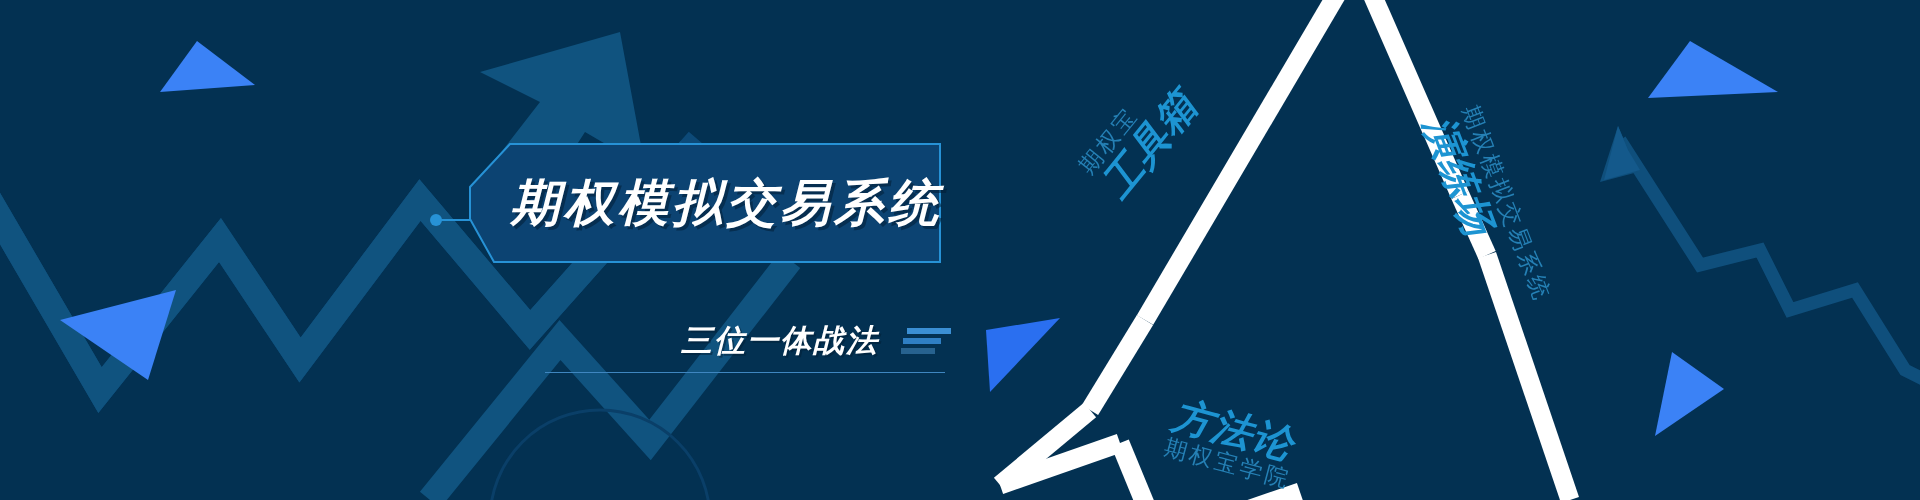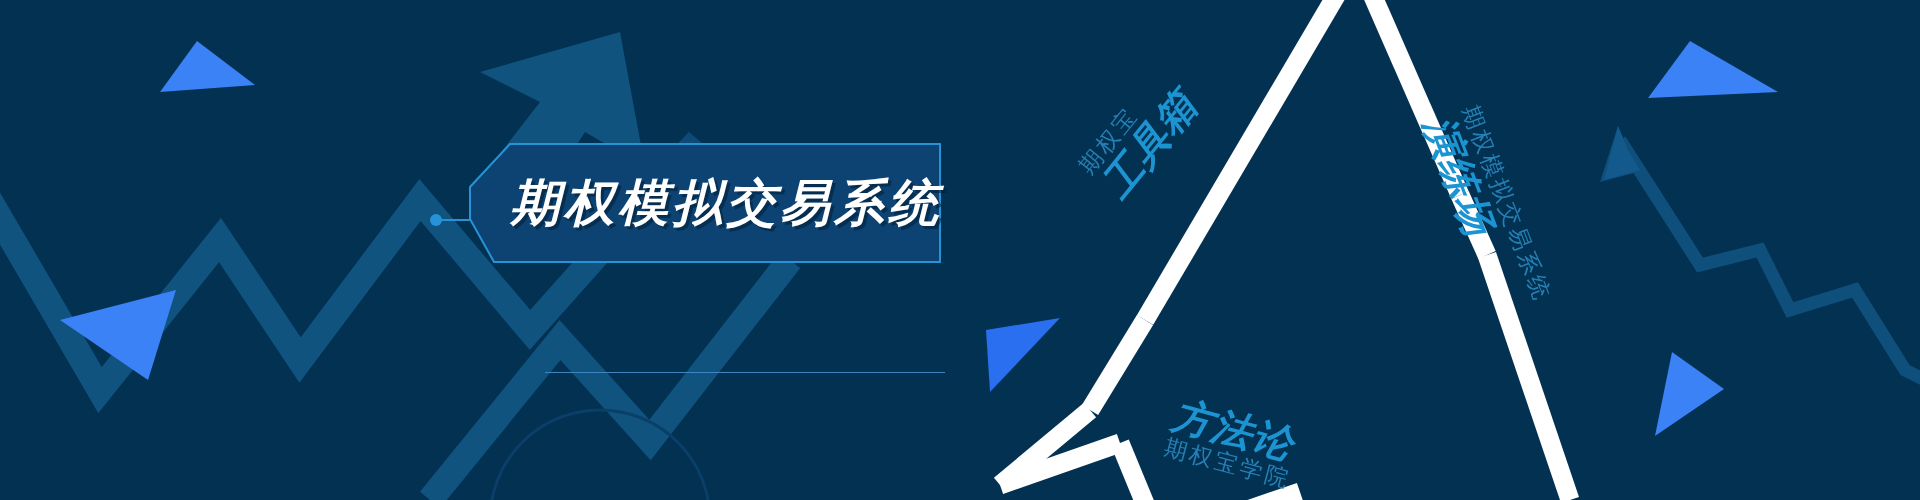--- a/index.html
+++ b/index.html
@@ -186,20 +186,28 @@
     <span class="line"></span>
   </div>
 
   <div id="title-plaque">
     <svg width="470" height="118" viewBox="0 0 470 118" aria-hidden="true">
       <polygon points="40,0 470,0 470,118 24,118 0,75 0,43" fill="#0c4372" stroke="#2792d6" stroke-width="2"></polygon>
     </svg>
     <div id="title-text">期权模拟交易系统</div>
   </div>
 
+  <div id="subtitle-row">
+    <span id="subtitle-text">三位一体战法</span>
+    <span id="subtitle-bars">
+      <i></i>
+        <i></i>
+        <i></i>
+    </span>
+  </div>
   <div id="subtitle-rule"></div>
 
   <div class="tri-label" id="label-toolbox">
     <span class="small">期权宝</span>
     <span class="big">工具箱</span>
   </div>
 
   <div class="tri-label" id="label-arena">
     <span class="small">期权模拟交易系统</span>
     <span class="big">演练场</span>

